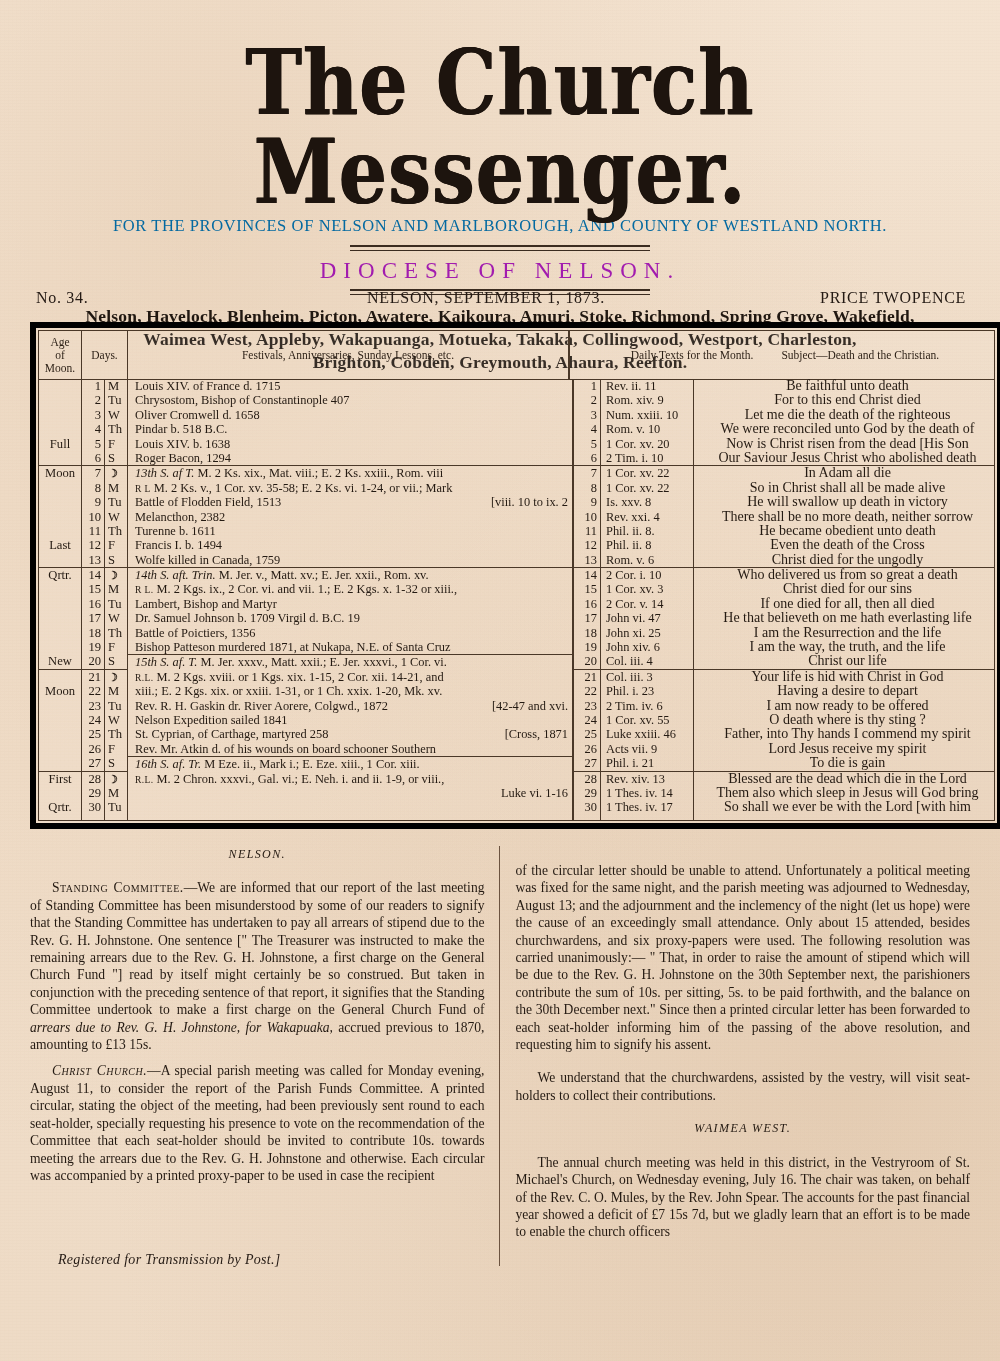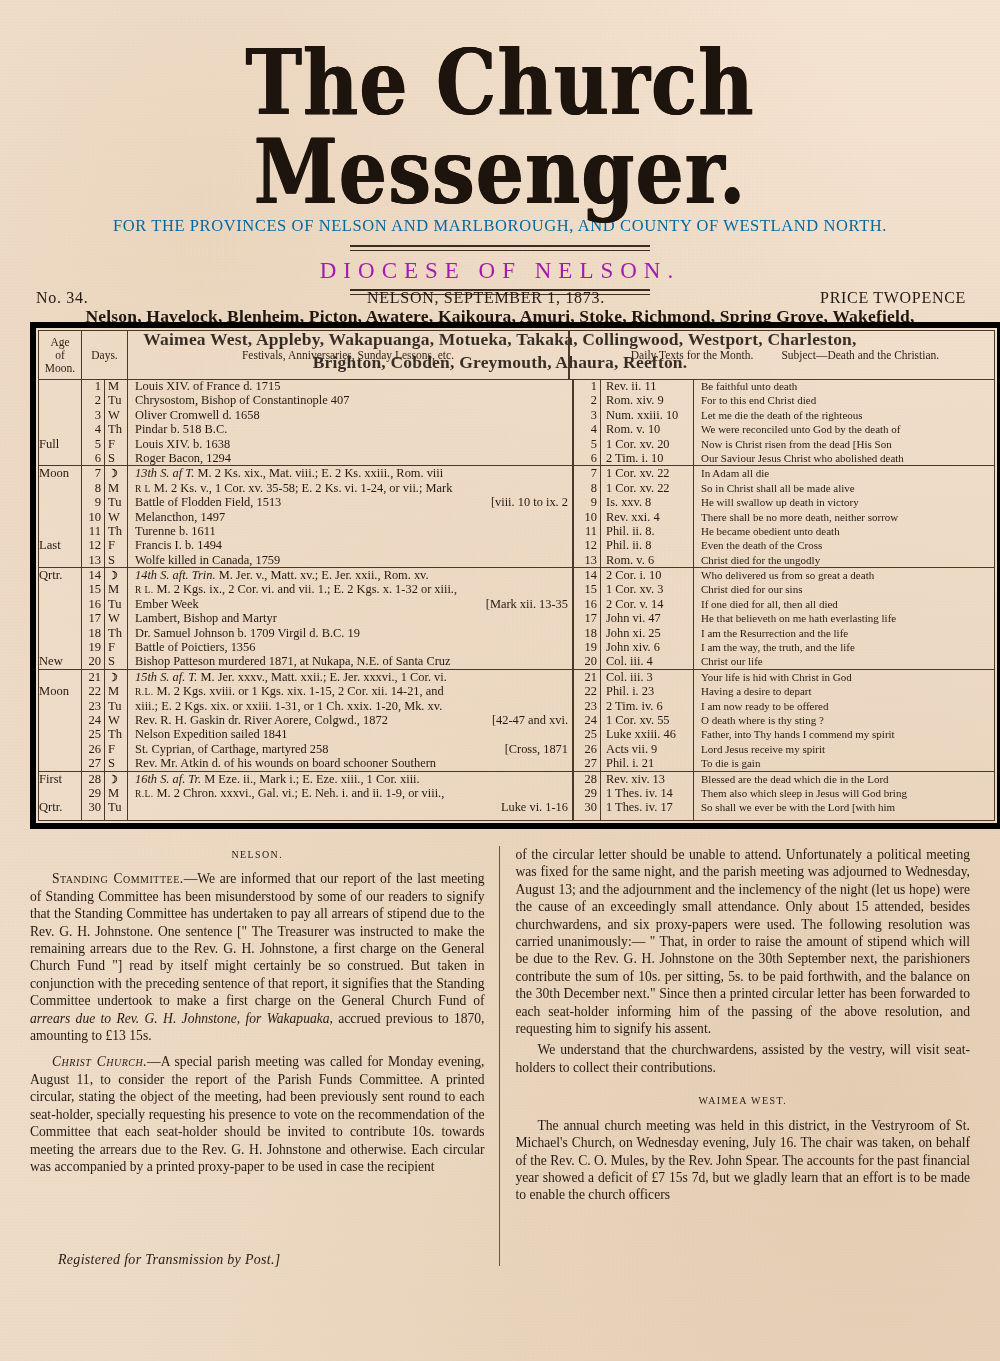--- a/index.html
+++ b/index.html
@@ -83,36 +83,36 @@
   .col-subj{width:300px;}
 
   .r{height:14.4px;line-height:14.4px;font-size:12.4px;white-space:nowrap;
      overflow:visible;color:#241a12;}
   .r.sec{border-top:1px solid #4a3828;}
   .col-dnum .r{text-align:right;padding-right:3px;font-size:12.6px;}
   .col-dlet .r{text-align:left;padding-left:3px;font-size:12.6px;}
   .col-fest .r{padding-left:7px;position:relative;}
   .col-tnum .r{text-align:right;padding-right:3px;}
   .col-ref .r{padding-left:5px;}
-  .col-subj .r{padding-left:7px;font-size:11px;}
-  .col-age .r{font-size:12.6px;}
+  .col-subj .r{padding-left:7px;font-size:14px;text-align:center;}
+  .col-age .r{text-align:center;font-size:12.6px;}
   .trail{position:absolute;right:4px;top:0;}
   .sm{font-size:9.5px;letter-spacing:.4px;vertical-align:.5px;text-align:right;}
   .sun{font-weight:700;font-family:"DejaVu Serif",serif;font-size:11px;}
 
   
   .cols{position:absolute;left:30px;top:846px;width:940px;height:420px;display:flex;}
   .col{width:455px;font-size:13.6px;line-height:17.4px;text-align:justify;
        color:#241a12;}
   .col.left{padding-right:14px;border-right:1px solid #6b5340;}
   .col.right{padding-left:16px;}
-  .sechead{text-align:center;font-size:10px;letter-spacing:1.4px;
-           margin:0 0 7px 0;font-variant:small-caps;}
+  .sechead{text-align:center;font-size:12px;letter-spacing:1.4px;
+           margin:0 0 7px 0;font-variant:small-caps;font-style:italic;}
   .sechead.mid{margin-top:16px;margin-bottom:7px;}
-  p{margin:0 0 4px 0;text-indent:22px;}
+  p{margin:16px 0 4px 0;text-indent:22px;}
   .lead{font-variant:small-caps;letter-spacing:.5px;}
   .ital{font-style:italic;}
   .regline{position:absolute;left:58px;top:1252px;font-style:italic;
            font-size:14px;letter-spacing:.3px;}
 </style>
 </head>
 <body>
 
 <div class="page"></div>
 <div class="grain"></div>
@@ -250,27 +250,26 @@
     <div class="col-fest" id="colFest">
         <div class="r">Louis XIV. of France d. 1715</div>
         <div class="r">Chrysostom, Bishop of Constantinople 407</div>
         <div class="r">Oliver Cromwell d. 1658</div>
         <div class="r">Pindar b. 518 B.C.</div>
         <div class="r">Louis XIV. b. 1638</div>
         <div class="r">Roger Bacon, 1294</div>
         <div class="r sec"><i>13th S. af T.</i> M. 2 Ks. xix., Mat. viii.; E. 2 Ks. xxiii., Rom. viii</div>
         <div class="r"><span class="sm">R L</span>   M. 2 Ks. v., 1 Cor. xv. 35-58; E. 2 Ks. vi. 1-24, or vii.; Mark</div>
         <div class="r">Battle of Flodden Field, 1513<span class="trail">[viii. 10 to ix. 2</span></div>
-        <div class="r">Melancthon, 1497</div>
+        <div class="r">Melancthon, 2382</div>
         <div class="r">Turenne b. 1611</div>
         <div class="r">Francis I. b. 1494</div>
         <div class="r">Wolfe killed in Canada, 1759</div>
         <div class="r sec"><i>14th S. aft. Trin.</i> M. Jer. v., Matt. xv.; E. Jer. xxii., Rom. xv.</div>
         <div class="r"><span class="sm">R L.</span>   M. 2 Kgs. ix., 2 Cor. vi. and vii. 1.; E. 2 Kgs. x. 1-32 or xiii.,</div>
-        <div class="r">Ember Week<span class="trail">[Mark xii. 13-35</span></div>
         <div class="r">Lambert, Bishop and Martyr</div>
         <div class="r">Dr. Samuel Johnson b. 1709   Virgil d. B.C. 19</div>
         <div class="r">Battle of Poictiers, 1356</div>
         <div class="r">Bishop Patteson murdered 1871, at Nukapa, N.E. of Santa Cruz</div>
         <div class="r sec"><i>15th S. af. T.</i> M. Jer. xxxv., Matt. xxii.; E. Jer. xxxvi., 1 Cor. vi.</div>
         <div class="r"><span class="sm">R.L.</span>   M. 2 Kgs. xviii. or 1 Kgs. xix. 1-15, 2 Cor. xii. 14-21, and</div>
         <div class="r">    xiii.; E. 2 Kgs. xix. or xxiii. 1-31, or 1 Ch. xxix. 1-20, Mk. xv.</div>
         <div class="r">Rev. R. H. Gaskin dr. River Aorere, Colgwd., 1872<span class="trail">[42-47 and xvi.</span></div>
         <div class="r">Nelson Expedition sailed 1841</div>
         <div class="r">St. Cyprian, of Carthage, martyred 258<span class="trail">[Cross, 1871</span></div>

